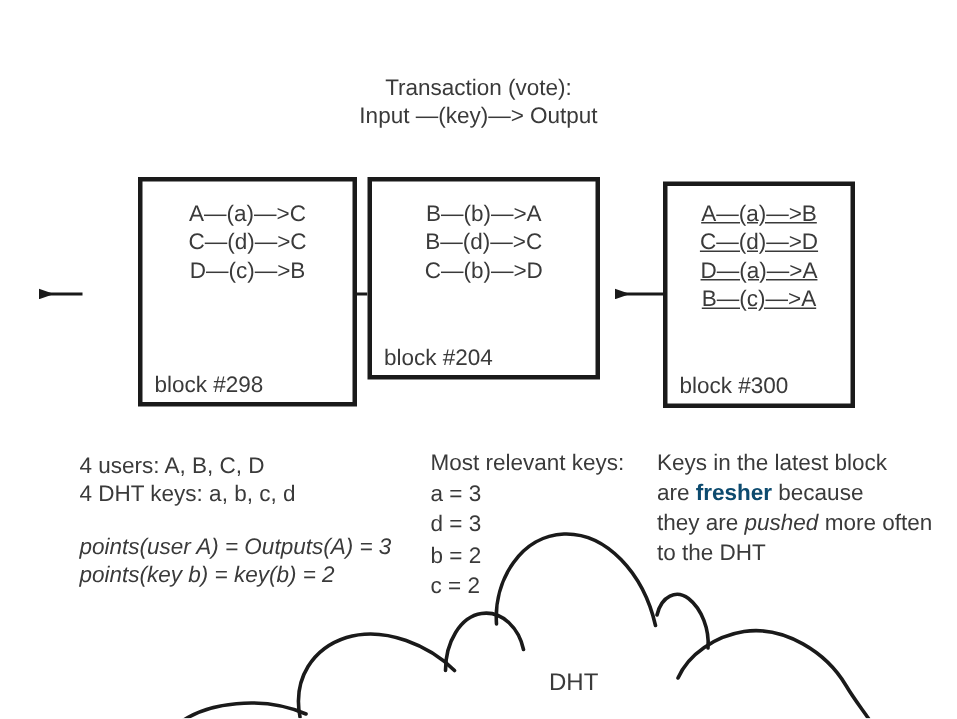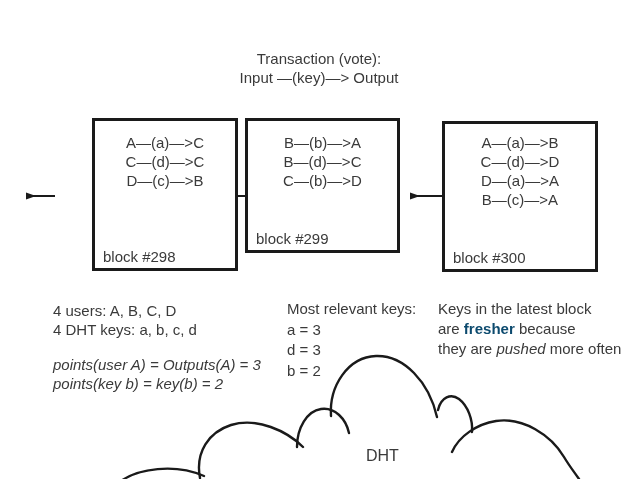--- a/index.html
+++ b/index.html
@@ -26,21 +26,21 @@
     pointer-events: none;
   }
   .block {
     position: absolute;
     border: 3px solid #1a1a1a;
     background: #ffffff;
     box-sizing: border-box;
   }
   #block-298 { left: 55px;  top: 118px; width: 146px; height: 153px; margin-left: 37px; }
   #block-299 { left: 245px; top: 118px; width: 155px; height: 135px; }
-  #block-300 { left: 442px; top: 121px; width: 156px; height: 151px; }
+  #block-300 { left: 442px; top: 121px; width: 128px; height: 151px; text-decoration: underline; }
   .txs {
     padding-top: 12px;
     text-align: center;
     line-height: 19px;
     white-space: nowrap;
   }
   #block-300 .txs { padding-top: 9px; }
   .block-label {
     position: absolute;
     left: 8px; bottom: 4px;
@@ -93,21 +93,21 @@
       </div>
     <div class="block-label">block #298</div>
   </div>
 
   <div id="block-299" class="block">
     <div class="txs">
         <div>B—(b)—&gt;A</div>
         <div>B—(d)—&gt;C</div>
         <div>C—(b)—&gt;D</div>
       </div>
-    <div class="block-label">block #299</div>
+    <div class="block-label">block #204</div>
   </div>
 
   <div id="block-300" class="block">
     <div class="txs">
         <div>A—(a)—&gt;B</div>
         <div>C—(d)—&gt;D</div>
         <div>D—(a)—&gt;A</div>
         <div>B—(c)—&gt;A</div>
       </div>
     <div class="block-label">block #300</div>
@@ -121,28 +121,30 @@
     <div>points(user A) = Outputs(A) = 3</div>
     <div>points(key b) = key(b) = 2</div>
   </div>
 
   <div id="relevant-keys" class="abs">
     <div>Most relevant keys:</div>
     <div>
         <div>a = 3</div>
         <div>d = 3</div>
         <div>b = 2</div>
+        <div>c = 2</div>
       </div>
   </div>
 
   <div id="freshness-note" class="abs">
     <div>Keys in the latest block</div>
     <div>
       <span>are </span><b>fresher</b><span> because</span>
     </div>
     <div>
       <span>they are </span><i>pushed</i><span> more often</span>
     </div>
+    <div>to the DHT</div>
   </div>
 
   <div id="cloud-label" class="abs">DHT</div>
 
 </div>
 
 </body></html>

